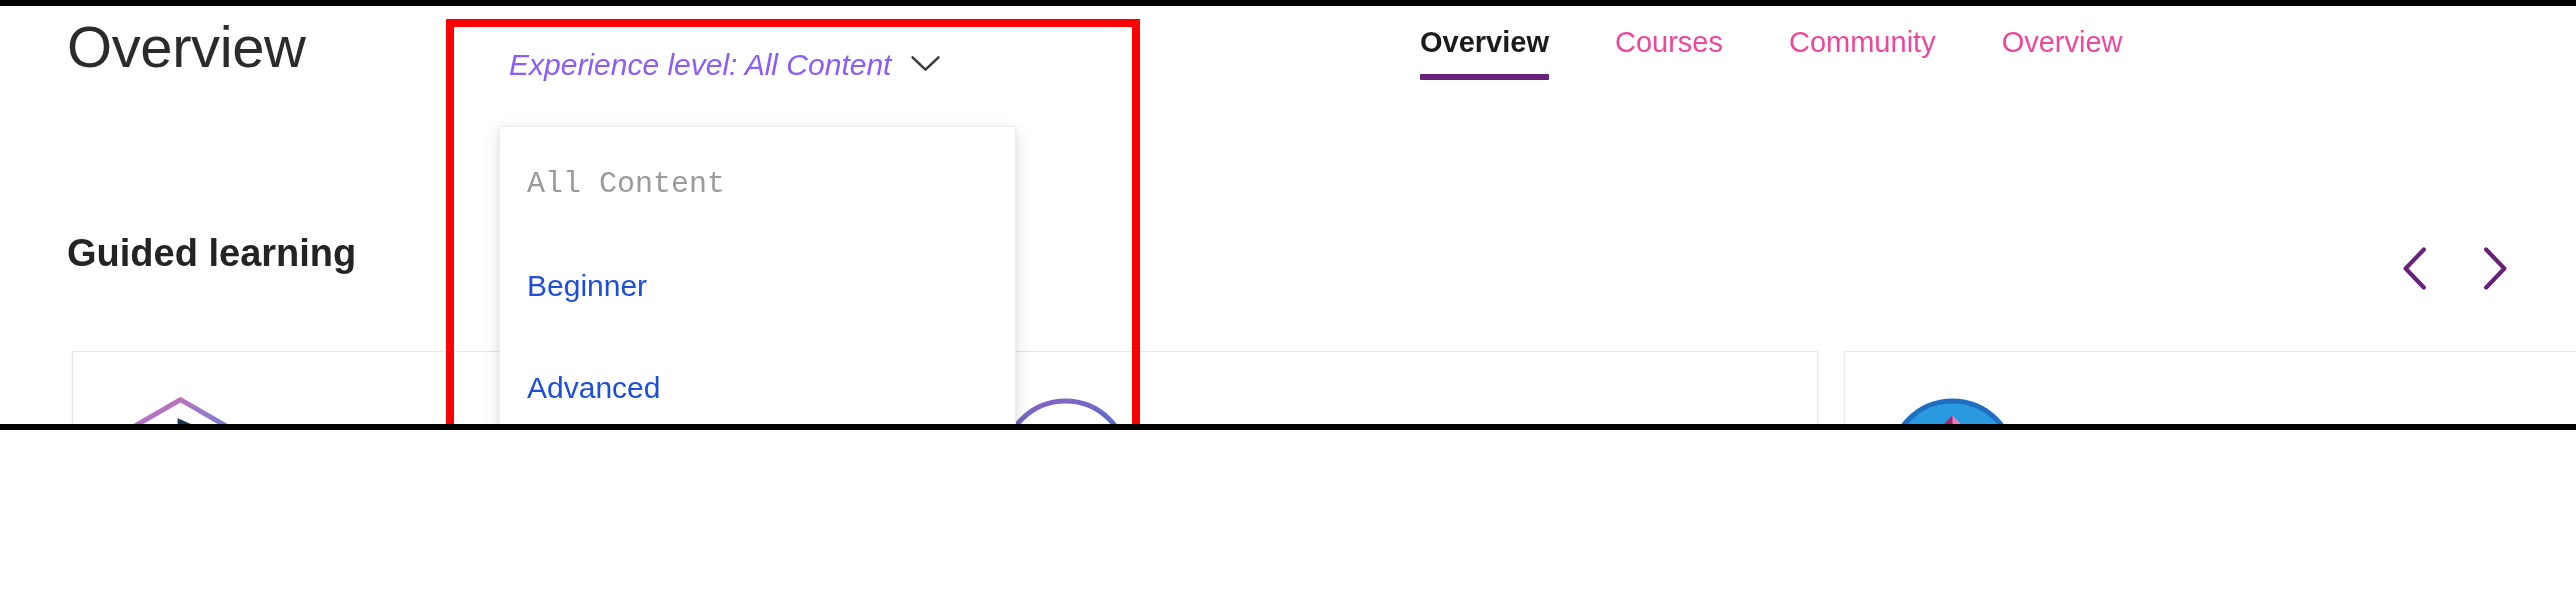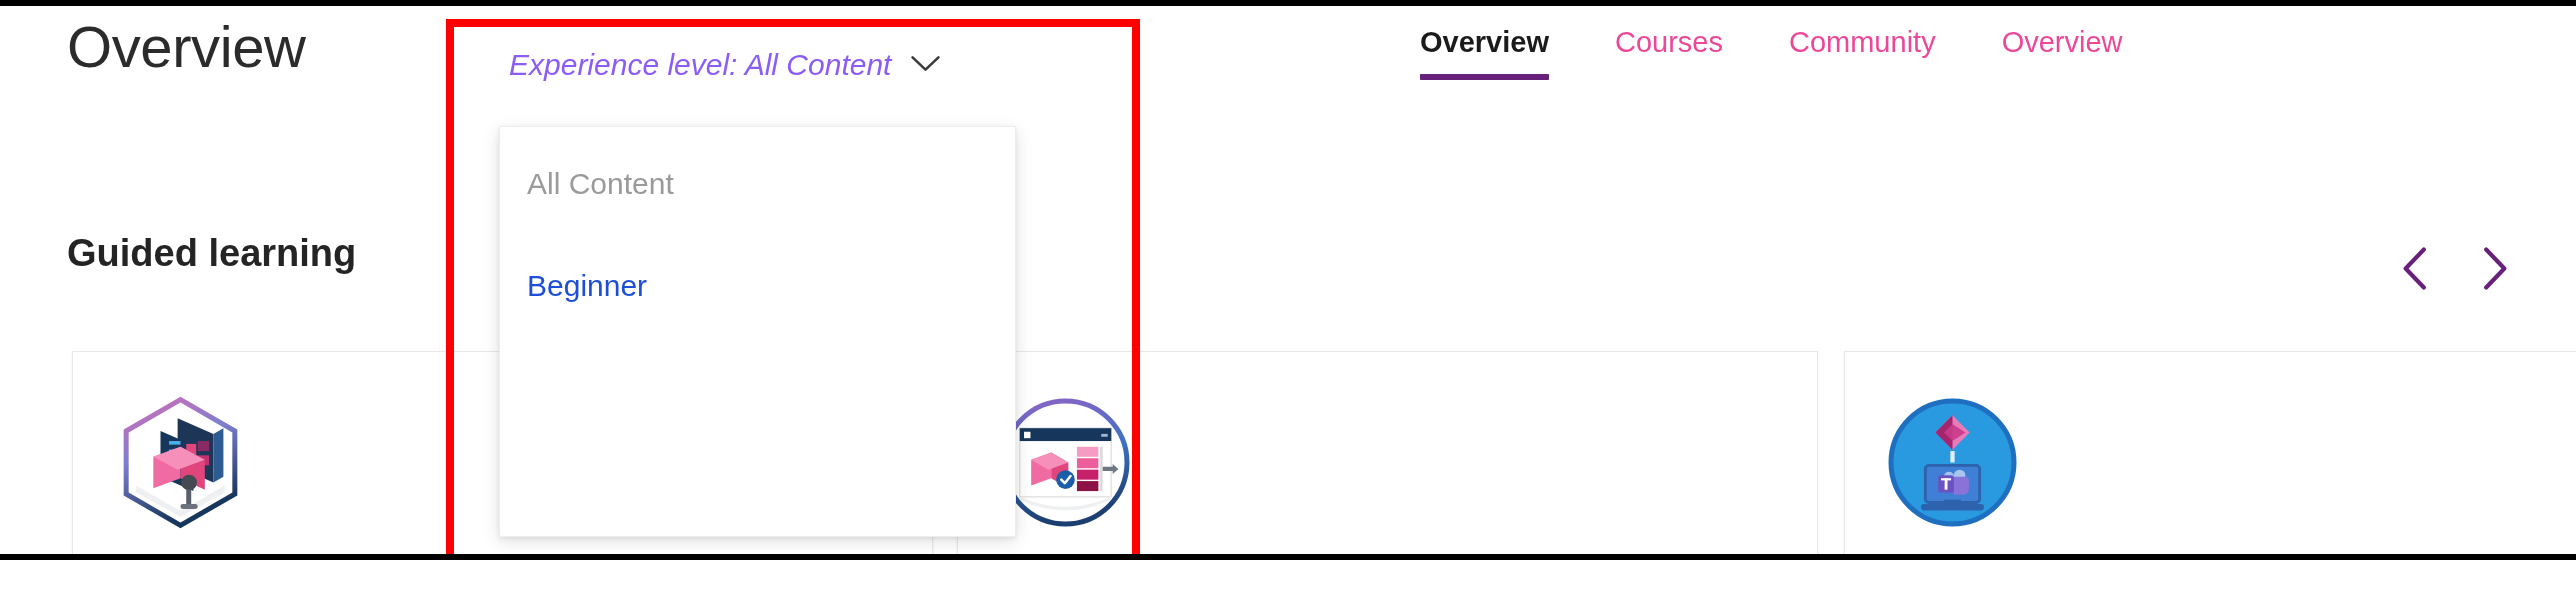--- a/index.html
+++ b/index.html
@@ -10,21 +10,21 @@
   }
   body {
     font-family: "Liberation Sans", "DejaVu Sans", sans-serif;
     -webkit-font-smoothing: antialiased;
   }
 
   
   #screen {
     position: relative;
     width: 2576px;
-    height: 560px;
+    height: 430px;
     background: #ffffff;
     overflow: hidden;
     box-sizing: border-box;
     border-top: 6.8px solid #000000;
     border-bottom: 6.8px solid #000000;
   }
 
   
   .page-title {
     position: absolute;
@@ -171,20 +171,21 @@
     display: flex;
     align-items: center;
     padding-left: 27px;
     font-size: 30px;
     color: #1d4ed8;
     cursor: pointer;
     box-sizing: border-box;
   }
   .dropdown-option.selected {
     color: #9a9a9a;
+    font-family: Liberation Mono, monospace;
   }
 
   
   .annotation-box {
     position: absolute;
     left: 446px;
     top: 13px;
     width: 694px;
     height: 563px;
     border: 8.3px solid #ff0000;
@@ -353,18 +354,21 @@
     </span>
   </div>
 
   <div class="dropdown-panel">
     <div class="dropdown-option selected">
       <span>All Content</span>
     </div>
     <div class="dropdown-option">
       <span>Beginner</span>
     </div>
+    <div class="dropdown-option">
+      <span>Advanced</span>
+    </div>
   </div>
 
   <div class="annotation-box"></div>
 
 </div>
 
 
 </body></html>

